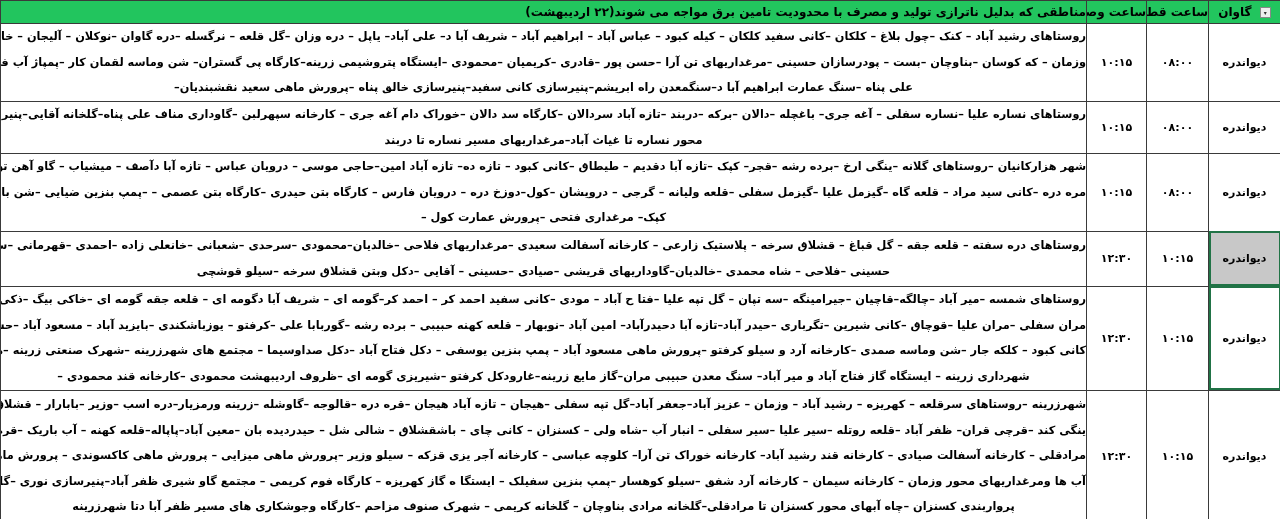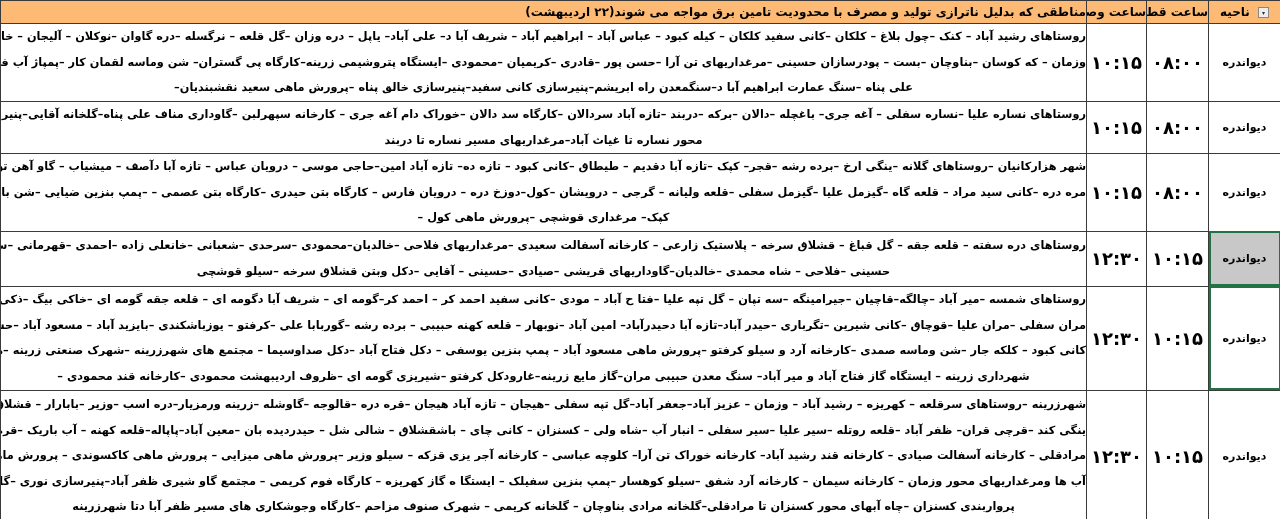--- a/index.html
+++ b/index.html
@@ -10,30 +10,30 @@
     table-layout: fixed;
     width: 1280px;
     font-weight: bold;
     color: #000;
   }
   table.sheet td, table.sheet th {
     border: 1px solid #3a3a3a;
     padding: 0;
     vertical-align: middle;
   }
-  th { background:#fdba74; height:22px; font-size:12px; text-align:center; white-space:nowrap; overflow:hidden; }
+  th { background:#22c55e; height:22px; font-size:12px; text-align:center; white-space:nowrap; overflow:hidden; }
   th.title-cell { text-align:right; padding-right:150px; }
   th .filter-btn {
     display:inline-block; width:9px; height:9px; border:1px solid #888; background:#eee;
     font-size:6px; line-height:9px; text-align:center; vertical-align:middle; margin-left:4px; color:#333;
   }
   td.region { font-size:11px; text-align:center;margin-top:48px; }
   td.region.selected { background:#c8c8c8; outline:2px solid #217346; outline-offset:-2px; }
   td.region.sel-range { outline:2px solid #217346; outline-offset:-2px; }
-  td.time { font-size:18px; text-align:center; }
+  td.time { font-size:11px; text-align:center; }
   td.areas {
     font-size:11.3px; line-height:25.5px; text-align:justify; text-align-last:center;
     padding: 0 6px; direction: rtl;
   }
   td.areas .ln { display:block; white-space:nowrap; overflow:hidden; text-align:right; }
   td.areas .ln.last { }
 </style>
 </head>
 <body>
 
@@ -41,21 +41,21 @@
   <colgroup>
     <col style="width:72px">
     <col style="width:62px">
     <col style="width:60px">
     <col style="width:1086px">
   </colgroup>
   <thead>
     <tr>
       <th>
         <span class="filter-btn">▾</span>
-        <span>ناحیه</span>
+        <span>گاوان</span>
       </th>
       <th><span>ساعت قطع</span></th>
       <th><span>ساعت وصل</span></th>
       <th class="title-cell"><span>مناطقی که بدلیل ناترازی تولید و مصرف با محدودیت تامین برق مواجه می شوند(۲۲ اردیبهشت)</span></th>
     </tr>
   </thead>
   <tbody>
     <tr style="height:78px">
       <td class="region">دیواندره</td>
       <td class="time">۰۸:۰۰</td>
@@ -75,21 +75,21 @@
         <span class="ln last">محور نساره تا غیاث آباد–مرغداریهای مسیر نساره تا دربند</span>
       </td>
     </tr>
     <tr style="height:75px">
       <td class="region">دیواندره</td>
       <td class="time">۰۸:۰۰</td>
       <td class="time">۱۰:۱۵</td>
       <td class="areas">
         <span class="ln">شهر هزارکانیان –روستاهای گلانه –ینگی ارخ –برده رشه –قجر– کپک –تازه آبا دقدیم – طیطاق –کانی کبود – تازه ده– تازه آباد امین–حاجی موسی – درویان عباس – تازه آبا دآصف – میشیاب – گاو آهن تو –قزل بلاغ –نعل شکن –</span>
         <span class="ln">مره دره –کانی سید مراد – قلعه گاه –گیزمل علیا –گیزمل سفلی –قلعه ولیانه – گرجی – درویشان –کول–دوزخ دره – درویان فارس – کارگاه بتن حیدری –کارگاه بتن عصمی – –پمپ بنزین ضیایی –شن باران –پنیرسازی دست یافته</span>
-        <span class="ln last">کپک– مرغداری قوشچی –پرورش ماهی کول –</span>
+        <span class="ln last">کپک– مرغداری فتحی –پرورش عمارت کول –</span>
       </td>
     </tr>
     <tr style="height:55px">
       <td class="region selected">دیواندره</td>
       <td class="time">۱۰:۱۵</td>
       <td class="time">۱۲:۳۰</td>
       <td class="areas">
         <span class="ln">روستاهای دره سفته – قلعه جقه – گل قباغ – قشلاق سرخه – پلاستیک زارعی – کارخانه آسفالت سعیدی –مرغداریهای فلاحی –خالدیان–محمودی –سرحدی –شعبانی –خانعلی زاده –احمدی –قهرمانی –سهرابی –ایوبی – و چاه آبهای</span>
         <span class="ln last">حسینی –فلاحی – شاه محمدی –خالدیان–گاوداریهای قریشی –صیادی –حسینی – آقایی –دکل وبتن قشلاق سرخه –سیلو قوشچی</span>
       </td>

